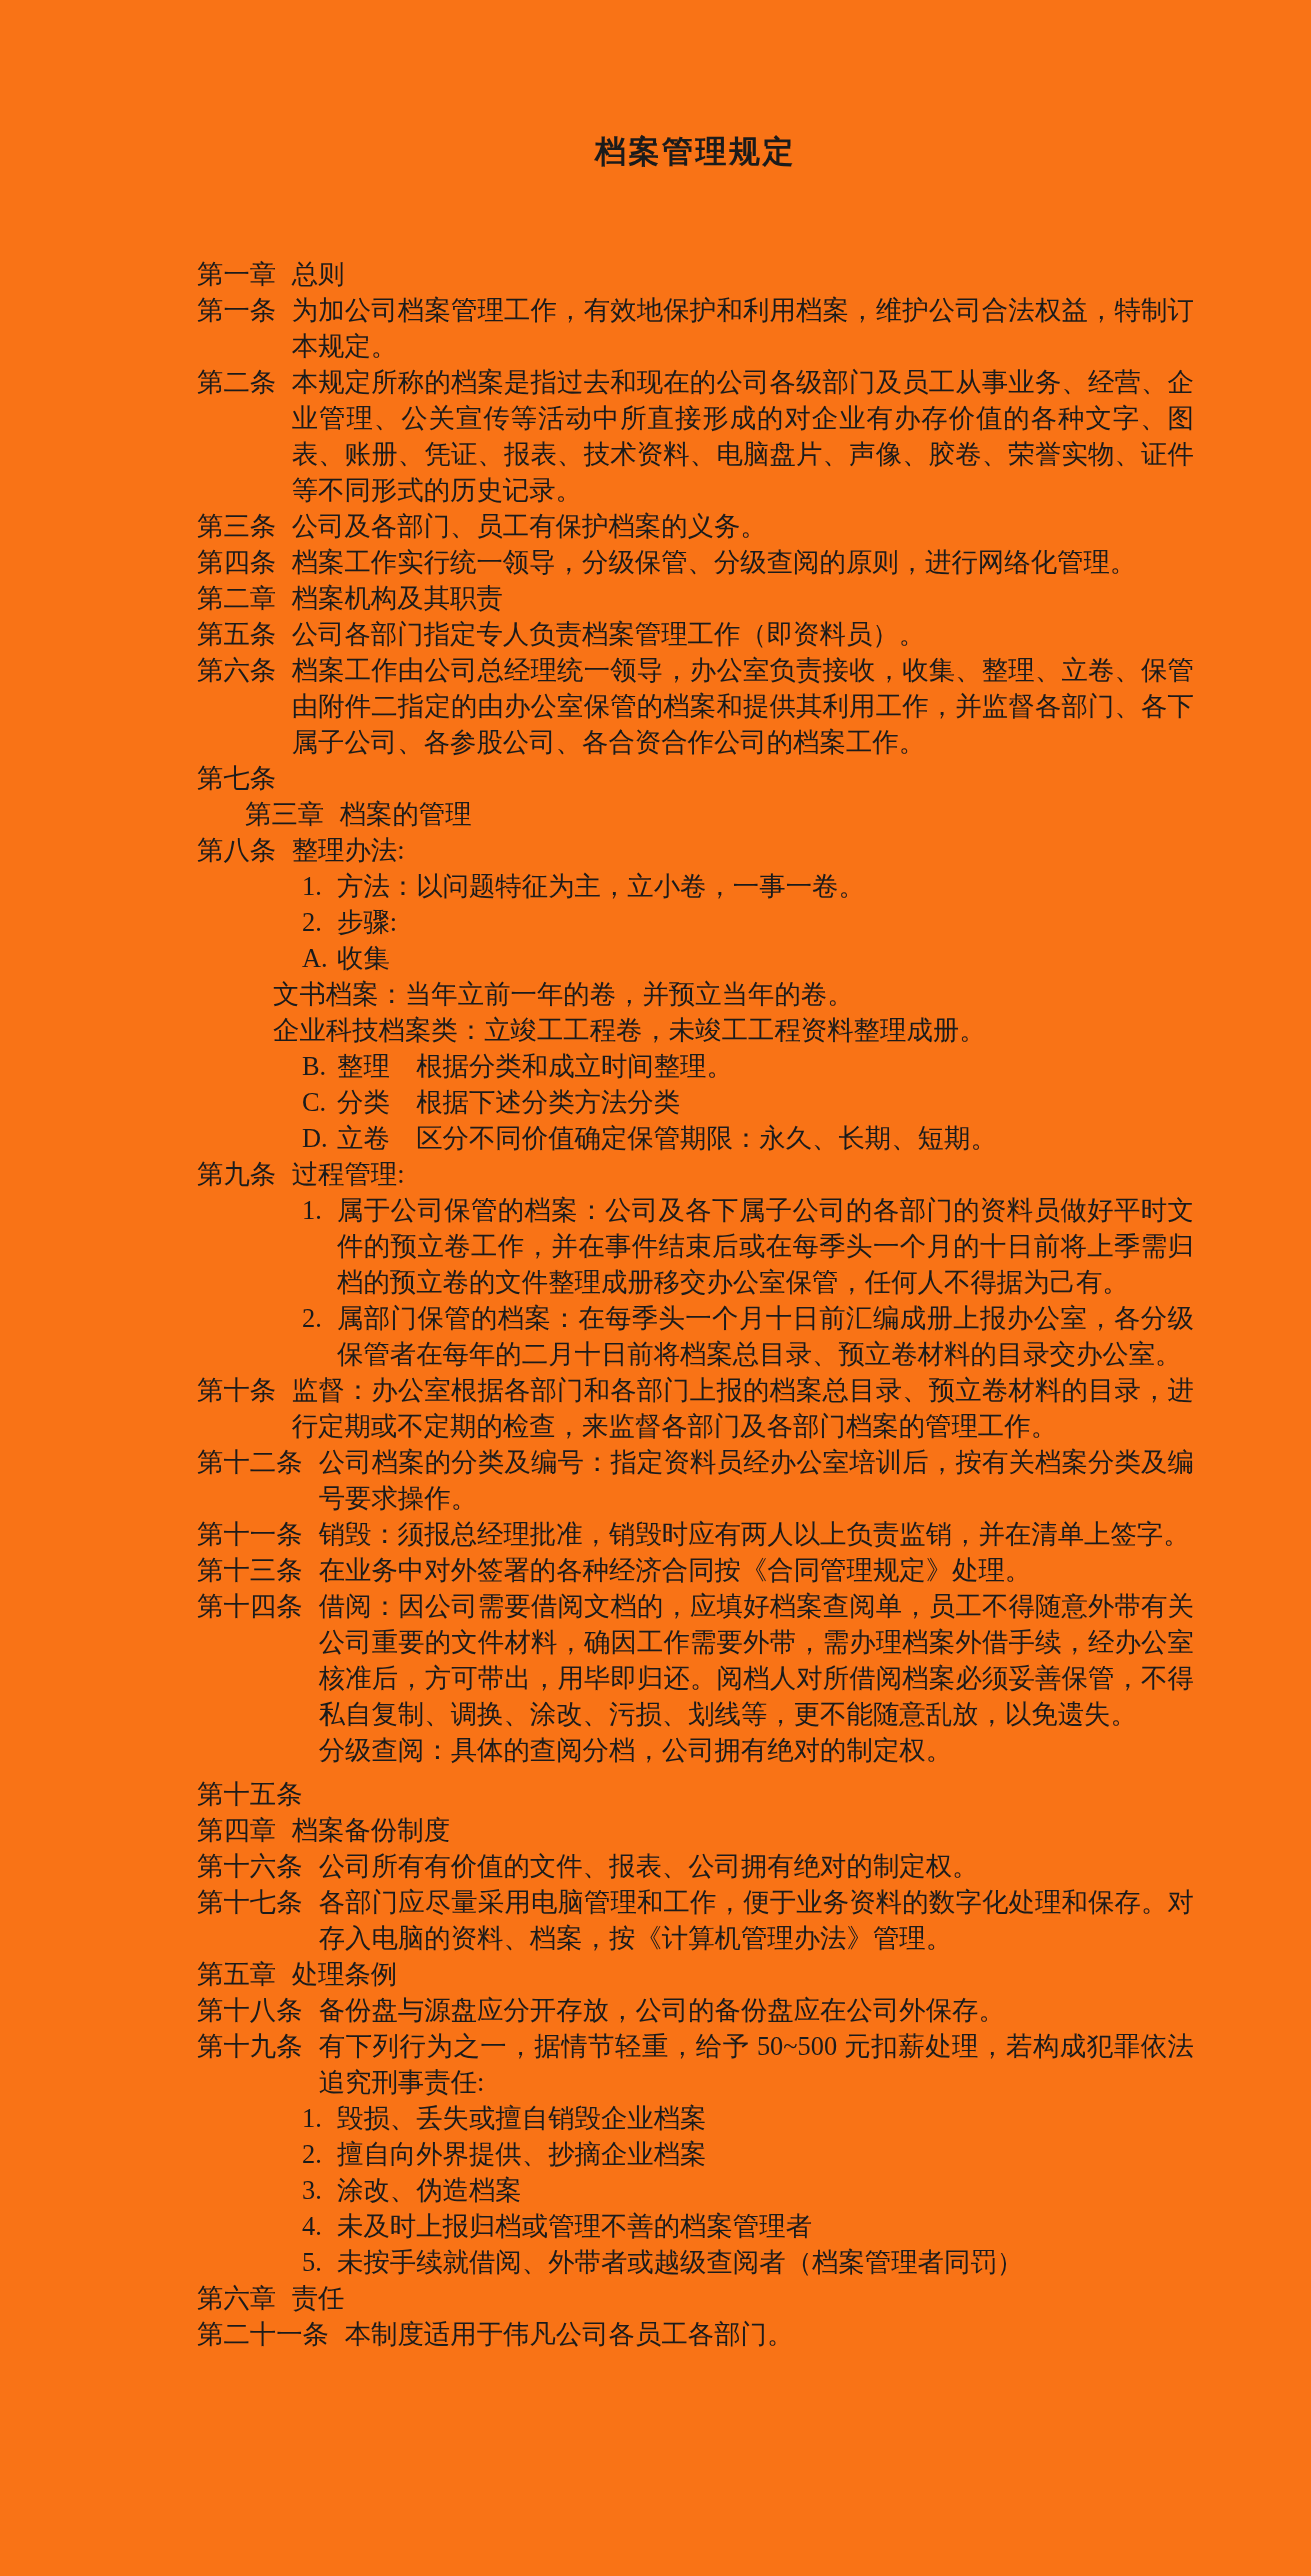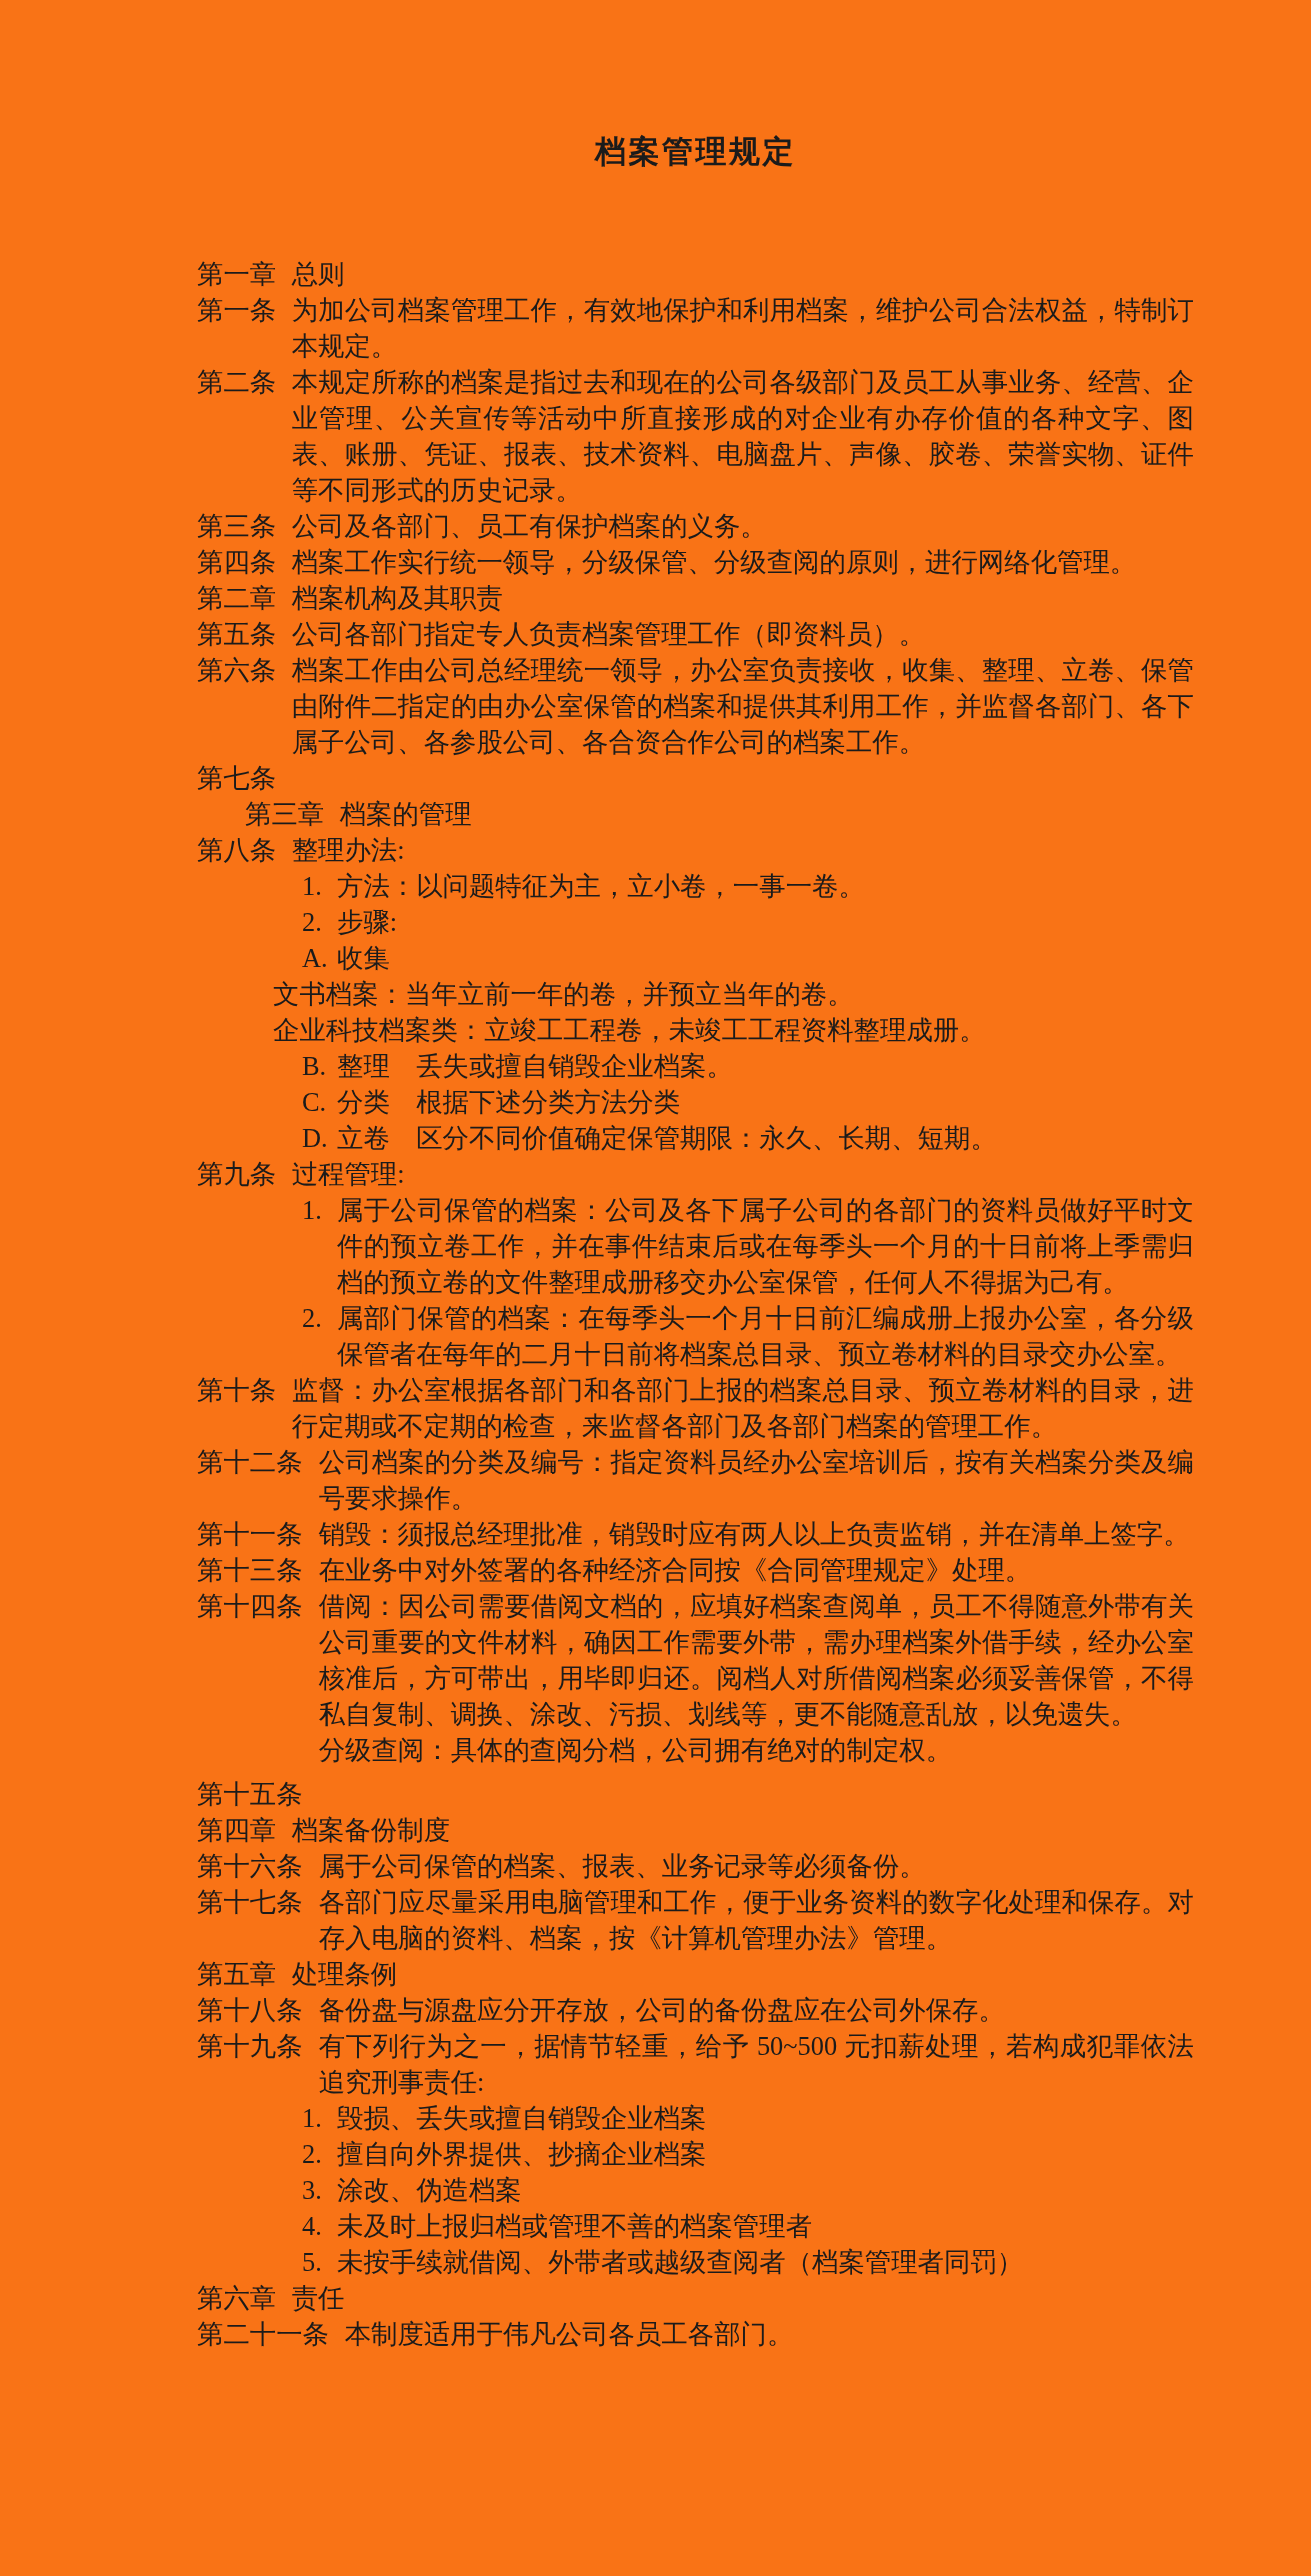--- a/index.html
+++ b/index.html
@@ -93,21 +93,21 @@
         <span class="subtext">收集</span>
       </div>
       <div class="subrow plain">
         <span class="subtext">文书档案：当年立前一年的卷，并预立当年的卷。</span>
       </div>
       <div class="subrow plain">
         <span class="subtext">企业科技档案类：立竣工工程卷，未竣工工程资料整理成册。</span>
       </div>
       <div class="subrow">
         <span class="marker">B.</span>
-        <span class="subtext">整理　丢失或擅自销毁企业档案。</span>
+        <span class="subtext">整理　根据分类和成立时间整理。</span>
       </div>
       <div class="subrow">
         <span class="marker">C.</span>
         <span class="subtext">分类　根据下述分类方法分类</span>
       </div>
       <div class="subrow">
         <span class="marker">D.</span>
         <span class="subtext">立卷　区分不同价值确定保管期限：永久、长期、短期。</span>
       </div>
       <div class="row article">
@@ -145,21 +145,21 @@
       <div class="row article">
         <span class="label" style="width: 106px; margin-top: 44px;">第十五条</span>
         <span class="text">分级查阅：具体的查阅分档，公司拥有绝对的制定权。</span>
       </div>
       <div class="row chapter">
         <span class="label" style="width: 79px;">第四章</span>
         <span class="text">档案备份制度</span>
       </div>
       <div class="row article">
         <span class="label" style="width: 106px;">第十六条</span>
-        <span class="text">属于公司保管的档案、报表、业务记录等必须备份。</span>
+        <span class="text">公司所有有价值的文件、报表、公司拥有绝对的制定权。</span>
       </div>
       <div class="row article">
         <span class="label" style="width: 106px;">第十七条</span>
         <span class="text">各部门应尽量采用电脑管理和工作，便于业务资料的数字化处理和保存。对存入电脑的资料、档案，按《计算机管理办法》管理。</span>
       </div>
       <div class="row chapter">
         <span class="label" style="width: 79px;">第五章</span>
         <span class="text">处理条例</span>
       </div>
       <div class="row article">

